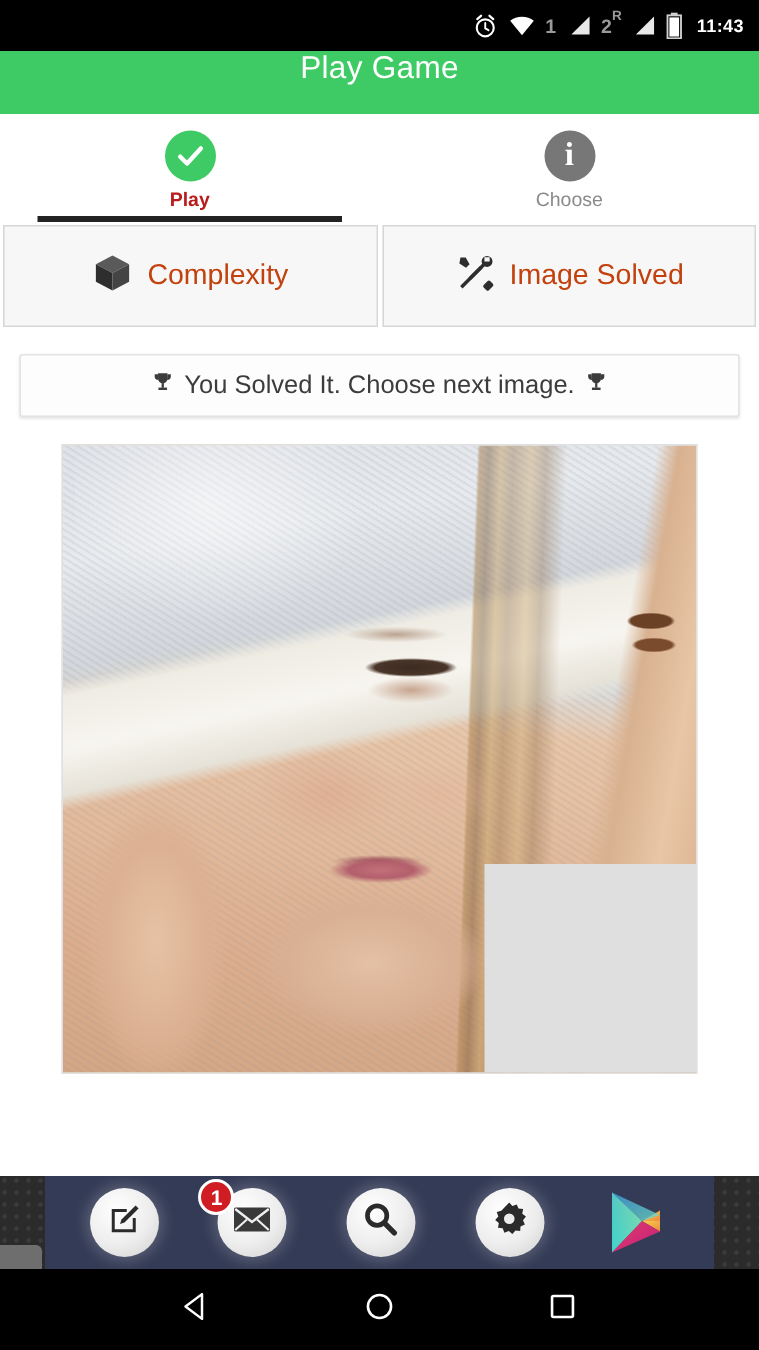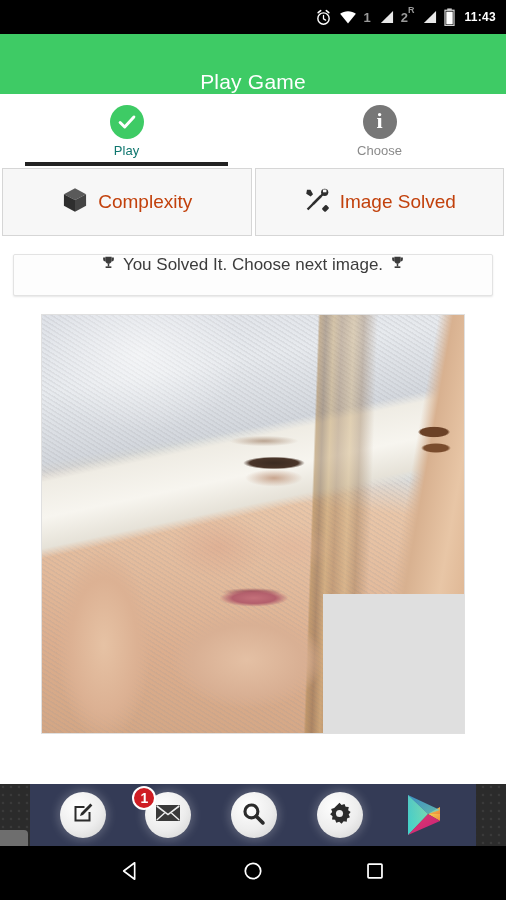--- a/index.html
+++ b/index.html
@@ -48,24 +48,24 @@
   .sb-clock-time {
     color: #ffffff;
     font-size: 12px;
     font-weight: bold;
     letter-spacing: 0.3px;
     margin-left: 2px;
   }
 
   
   .appbar {
-    height: 60px;
+    height: 42px;
     background: #3ecb65;
     display: flex;
-    align-items: flex-end;
+    align-items: flex-start;
     justify-content: center;
   }
   .appbar-title {
     color: #ffffff;
     font-size: 21px;
     font-weight: normal;
     letter-spacing: 0.2px;
   }
 
   
@@ -90,21 +90,21 @@
     display: flex;
     align-items: center;
     justify-content: center;
   }
   .tab-circle.play { background: #3ecb65; }
   .tab-circle.about { background: #777777; }
   .tab-label {
     font-size: 13px;
     margin-top: 4px;
   }
-  .tab-label.play { color: #0f766e; }
+  .tab-label.play { color: #b91c1c; font-weight: bold; }
   .tab-label.about { color: #8a8a8a; }
   .tab-indicator {
     position: absolute;
     bottom: 0;
     left: 10%;
     width: 80%;
     height: 4px;
     background: #222222;
   }
   .info-glyph {
@@ -143,21 +143,21 @@
   .statuscard-wrap {
     padding: 18px 13px 0 13px;
   }
   .statuscard {
     height: 42px;
     background: #fdfdfd;
     border: 1px solid #e3e3e3;
     border-radius: 2px;
     box-shadow: 0 1px 2px rgba(0,0,0,0.10);
     display: flex;
-    align-items: flex-start;
+    align-items: center;
     justify-content: center;
     gap: 7px;
   }
   .statuscard-text {
     font-size: 17px;
     color: #3c3c3c;
   }
   .trophy { font-size: 16px; color: #3c3c3c; line-height: 1; }
 
   

